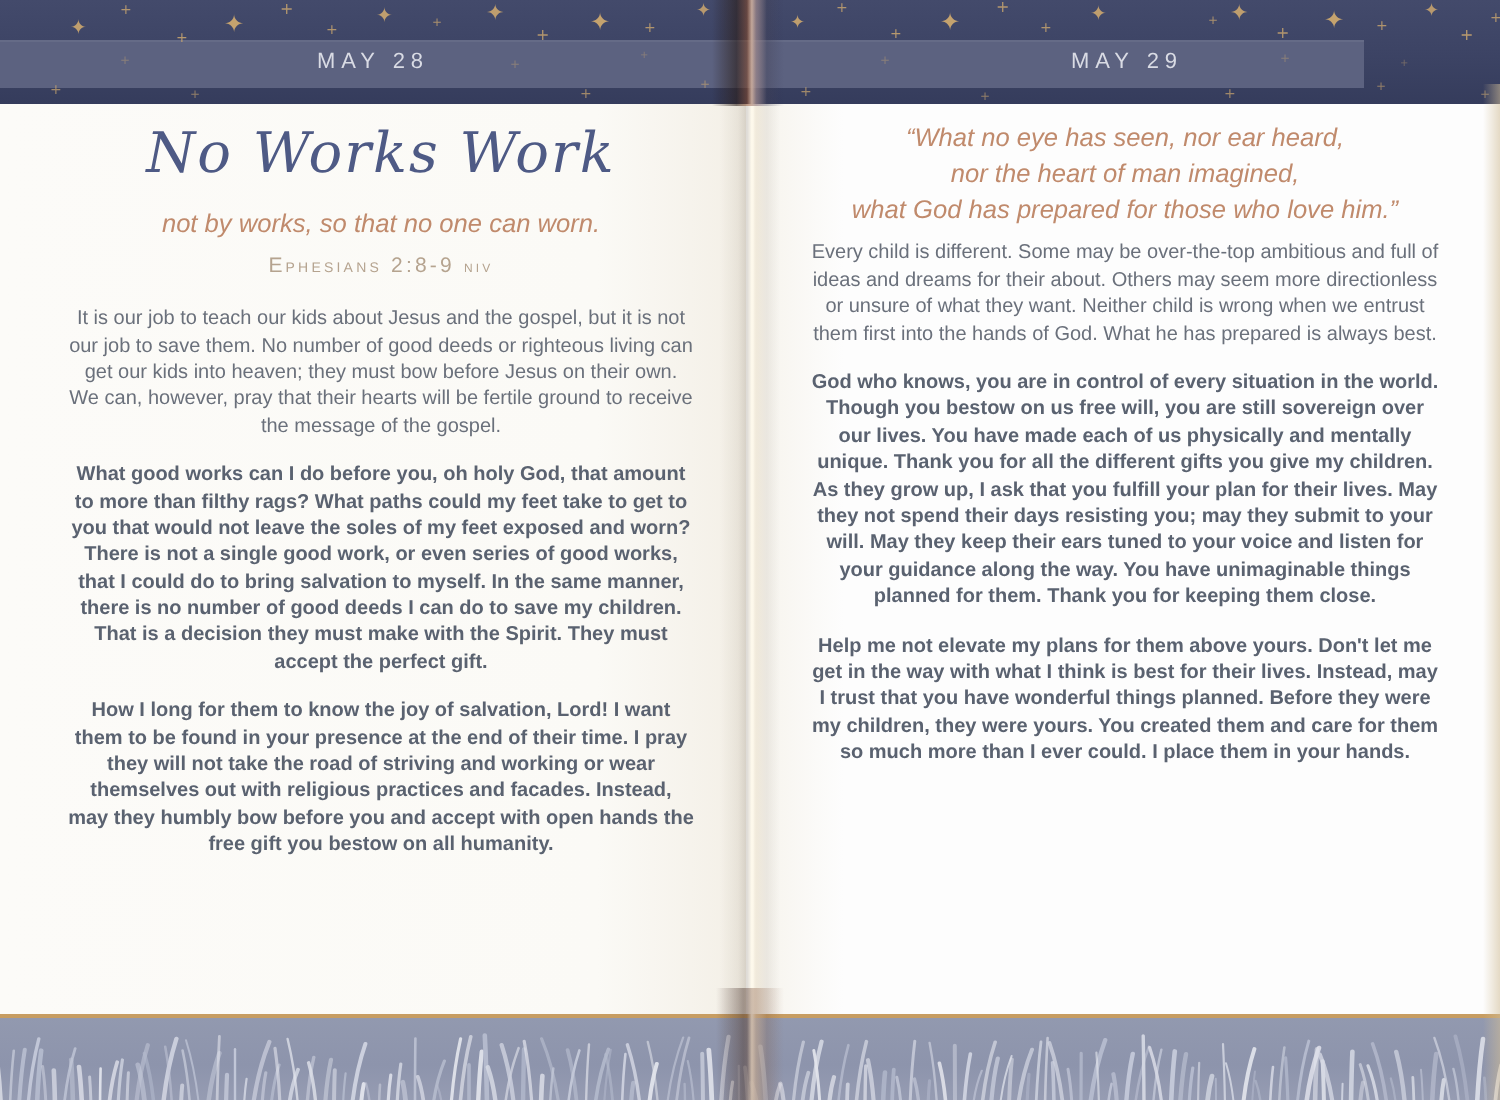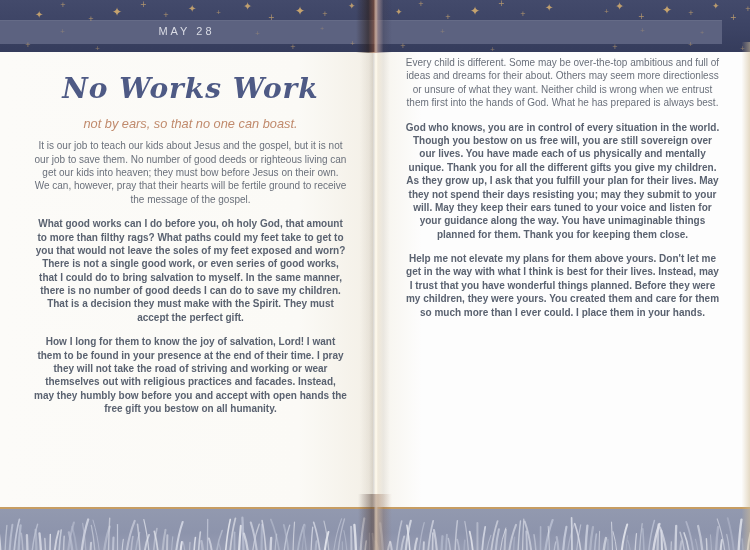--- a/index.html
+++ b/index.html
@@ -5,30 +5,30 @@
   html,body{margin:0;padding:0;background:#e8e8e8;}
   .book{position:relative;width:750px;height:550px;overflow:hidden;background:#fdfdfc;font-family:"Liberation Sans",sans-serif;}
 
   
   .page{position:absolute;top:0;height:550px;background:#fdfdfc;}
   .page-left{left:0;width:373px;background:linear-gradient(90deg,#fcfbf8 0%,#fbfaf6 80%,#f3efe6 100%);}
   .page-right{left:377px;width:373px;background:linear-gradient(90deg,#f6f3ec 0%,#fdfdfd 12%,#fdfdfd 100%);}
   .page-content{position:relative;padding:60px 26px 0 34px;}
   .page-right .page-content{padding:56px 30px 0 28px;}
 
-  .title{margin:12px 0 10px 0;text-align:center;font-family:"DejaVu Serif",serif;font-style:italic;font-weight:bold;font-size:28px;color:#4e5a85;letter-spacing:1px;}
+  .title{margin:0 0 10px 0;text-align:center;font-family:"DejaVu Serif",serif;font-style:italic;font-weight:normal;font-size:28px;color:#4e5a85;letter-spacing:1px;}
   .verse{margin:4px 8px 6px 8px;text-align:center;font-style:italic;font-size:12.8px;line-height:1.42;color:#c08a6c;}
   .reference{margin:4px 0 14px 0;text-align:center;font-variant:small-caps;letter-spacing:1.6px;font-size:10.5px;color:#b5a38f;}
   .reference .version{font-size:9px;}
   .body-para{margin:0 0 11px 0;font-size:10px;line-height:1.34;color:#6a707b;text-align:center;}
   .body-para.prayer{font-weight:bold;color:#5a6270;}
 
   
   .header{position:absolute;left:0;top:0;width:750px;height:52px;background:linear-gradient(180deg,#434a6b 0%,#3c4364 55%,#353c5c 100%);overflow:hidden;}
-  .date-strip{position:absolute;left:0;top:20px;width:722px;height:24px;background:#5c6280;box-shadow:0 1px 0 rgba(255,255,255,0.06) inset;}
+  .date-strip{position:absolute;left:0;top:20px;width:646px;height:24px;background:#5c6280;box-shadow:0 1px 0 rgba(255,255,255,0.06) inset;padding-left:36px;}
   .date{position:absolute;top:5px;font-size:11px;letter-spacing:3px;color:#d9dbe4;}
   .date-left{left:0;width:373px;text-align:center;}
   .date-right{left:377px;width:373px;text-align:center;}
   .star{position:absolute;color:#cda86f;line-height:1;font-family:"DejaVu Sans",sans-serif;}
 
   
   .grass-band{position:absolute;left:0;top:507px;width:750px;height:43px;background:linear-gradient(180deg,#9299af 0%,#8d94ac 55%,#979db3 100%);border-top:2px solid #c79d62;overflow:hidden;}
   .grass-band svg{display:block;width:750px;height:43px;}
 
   
@@ -43,39 +43,49 @@
 </style>
 </head>
 <body>
 
 <div class="book">
 
   <div class="page page-left">
     <div class="page-content">
       <h1 class="title">No Works Work</h1>
       <div class="verse">
-        <div>not by ears, so that no one can boast.</div>
+        <div>not by works, so that no one can worn.</div>
+      </div>
+      <div class="reference">
+        <span>Ephesians 2:8-9</span>
+        <span class="version">niv</span>
       </div>
       <p class="body-para">It is our job to teach our kids about Jesus and the gospel, but it is not our job to save them. No number of good deeds or righteous living can get our kids into heaven; they must bow before Jesus on their own. We can, however, pray that their hearts will be fertile ground to receive the message of the gospel.</p>
       <p class="body-para prayer">What good works can I do before you, oh holy God, that amount to more than filthy rags? What paths could my feet take to get to you that would not leave the soles of my feet exposed and worn? There is not a single good work, or even series of good works, that I could do to bring salvation to myself. In the same manner, there is no number of good deeds I can do to save my children. That is a decision they must make with the Spirit. They must accept the perfect gift.</p>
       <p class="body-para prayer">How I long for them to know the joy of salvation, Lord! I want them to be found in your presence at the end of their time. I pray they will not take the road of striving and working or wear themselves out with religious practices and facades. Instead, may they humbly bow before you and accept with open hands the free gift you bestow on all humanity.</p>
     </div>
   </div>
 
   <div class="page page-right">
     <div class="page-content">
+      <div class="verse">
+        <div>“What no eye has seen, nor ear heard,</div>
+        <div>nor the heart of man imagined,</div>
+        <div>what God has prepared for those who love him.”</div>
+      </div>
       <p class="body-para">Every child is different. Some may be over-the-top ambitious and full of ideas and dreams for their about. Others may seem more directionless or unsure of what they want. Neither child is wrong when we entrust them first into the hands of God. What he has prepared is always best.</p>
       <p class="body-para prayer">God who knows, you are in control of every situation in the world. Though you bestow on us free will, you are still sovereign over our lives. You have made each of us physically and mentally unique. Thank you for all the different gifts you give my children. As they grow up, I ask that you fulfill your plan for their lives. May they not spend their days resisting you; may they submit to your will. May they keep their ears tuned to your voice and listen for your guidance along the way. You have unimaginable things planned for them. Thank you for keeping them close.</p>
       <p class="body-para prayer">Help me not elevate my plans for them above yours. Don't let me get in the way with what I think is best for their lives. Instead, may I trust that you have wonderful things planned. Before they were my children, they were yours. You created them and care for them so much more than I ever could. I place them in your hands.</p>
     </div>
   </div>
 
   <div class="header">
     <div class="date-strip">
       <span class="date date-left">MAY 28</span>
+      <span class="date date-right">MAY 29</span>
     </div>
     <div id="stars">
         <span class="star" style="left: 35px; top: 10px; font-size: 10px; opacity: 0.9;">✦</span>
         <span class="star" style="left: 60px; top: 2px; font-size: 7px; opacity: 0.8;">+</span>
         <span class="star" style="left: 88px; top: 16px; font-size: 7px; opacity: 0.85;">+</span>
         <span class="star" style="left: 112px; top: 6px; font-size: 12px; opacity: 0.95;">✦</span>
         <span class="star" style="left: 140px; top: 1px; font-size: 8px; opacity: 0.8;">+</span>
         <span class="star" style="left: 163px; top: 12px; font-size: 7px; opacity: 0.8;">+</span>
         <span class="star" style="left: 188px; top: 4px; font-size: 10px; opacity: 0.9;">✦</span>
         <span class="star" style="left: 216px; top: 9px; font-size: 6px; opacity: 0.75;">+</span>

